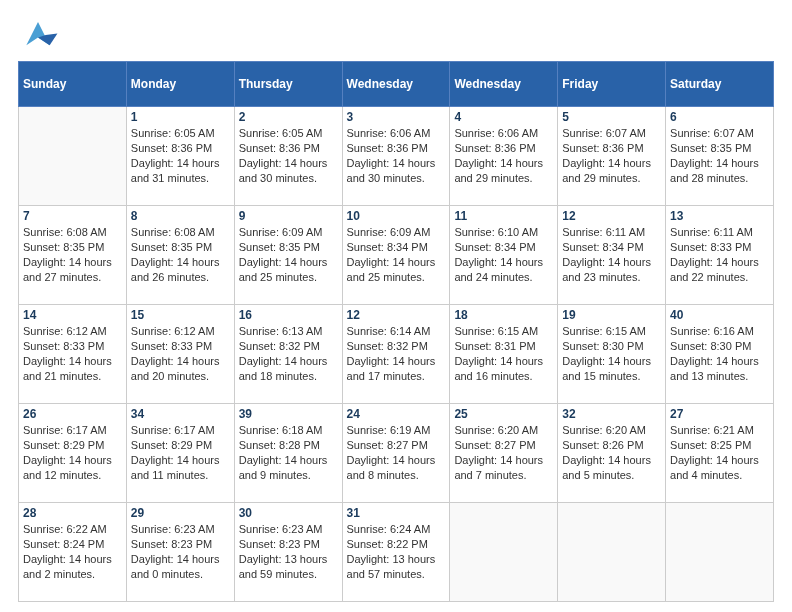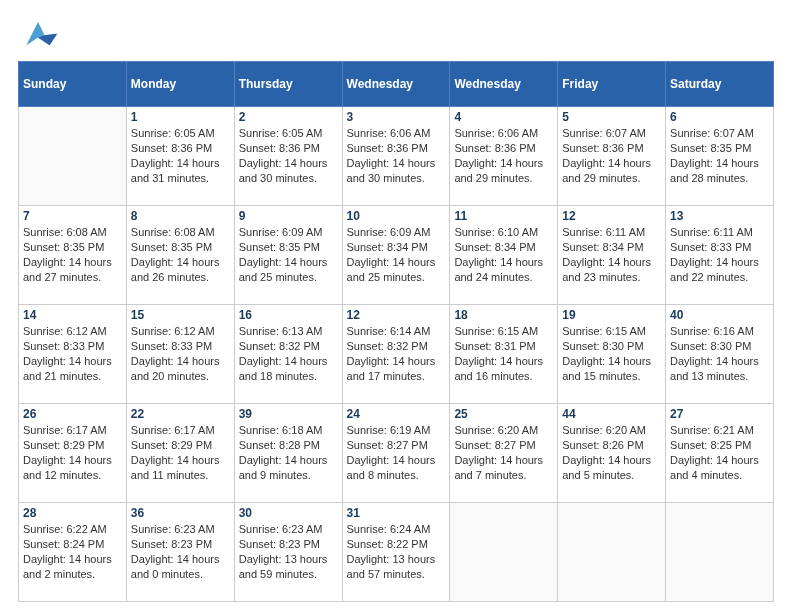--- a/index.html
+++ b/index.html
@@ -223,51 +223,51 @@
             <span class="day-num">40</span>
             <div class="day-info">Sunrise: 6:16 AM<br>Sunset: 8:30 PM<br>Daylight: 14 hours<br>and 13 minutes.</div>
           </td>
         </tr>
         <tr>
           <td>
             <span class="day-num">26</span>
             <div class="day-info">Sunrise: 6:17 AM<br>Sunset: 8:29 PM<br>Daylight: 14 hours<br>and 12 minutes.</div>
           </td>
           <td>
-            <span class="day-num">22</span>
+            <span class="day-num">34</span>
             <div class="day-info">Sunrise: 6:17 AM<br>Sunset: 8:29 PM<br>Daylight: 14 hours<br>and 11 minutes.</div>
           </td>
           <td>
             <span class="day-num">39</span>
             <div class="day-info">Sunrise: 6:18 AM<br>Sunset: 8:28 PM<br>Daylight: 14 hours<br>and 9 minutes.</div>
           </td>
           <td>
             <span class="day-num">24</span>
             <div class="day-info">Sunrise: 6:19 AM<br>Sunset: 8:27 PM<br>Daylight: 14 hours<br>and 8 minutes.</div>
           </td>
           <td>
             <span class="day-num">25</span>
             <div class="day-info">Sunrise: 6:20 AM<br>Sunset: 8:27 PM<br>Daylight: 14 hours<br>and 7 minutes.</div>
           </td>
           <td>
-            <span class="day-num">44</span>
+            <span class="day-num">32</span>
             <div class="day-info">Sunrise: 6:20 AM<br>Sunset: 8:26 PM<br>Daylight: 14 hours<br>and 5 minutes.</div>
           </td>
           <td>
             <span class="day-num">27</span>
             <div class="day-info">Sunrise: 6:21 AM<br>Sunset: 8:25 PM<br>Daylight: 14 hours<br>and 4 minutes.</div>
           </td>
         </tr>
         <tr>
           <td>
             <span class="day-num">28</span>
             <div class="day-info">Sunrise: 6:22 AM<br>Sunset: 8:24 PM<br>Daylight: 14 hours<br>and 2 minutes.</div>
           </td>
           <td>
-            <span class="day-num">36</span>
+            <span class="day-num">29</span>
             <div class="day-info">Sunrise: 6:23 AM<br>Sunset: 8:23 PM<br>Daylight: 14 hours<br>and 0 minutes.</div>
           </td>
           <td>
             <span class="day-num">30</span>
             <div class="day-info">Sunrise: 6:23 AM<br>Sunset: 8:23 PM<br>Daylight: 13 hours<br>and 59 minutes.</div>
           </td>
           <td>
             <span class="day-num">31</span>
             <div class="day-info">Sunrise: 6:24 AM<br>Sunset: 8:22 PM<br>Daylight: 13 hours<br>and 57 minutes.</div>
           </td>

